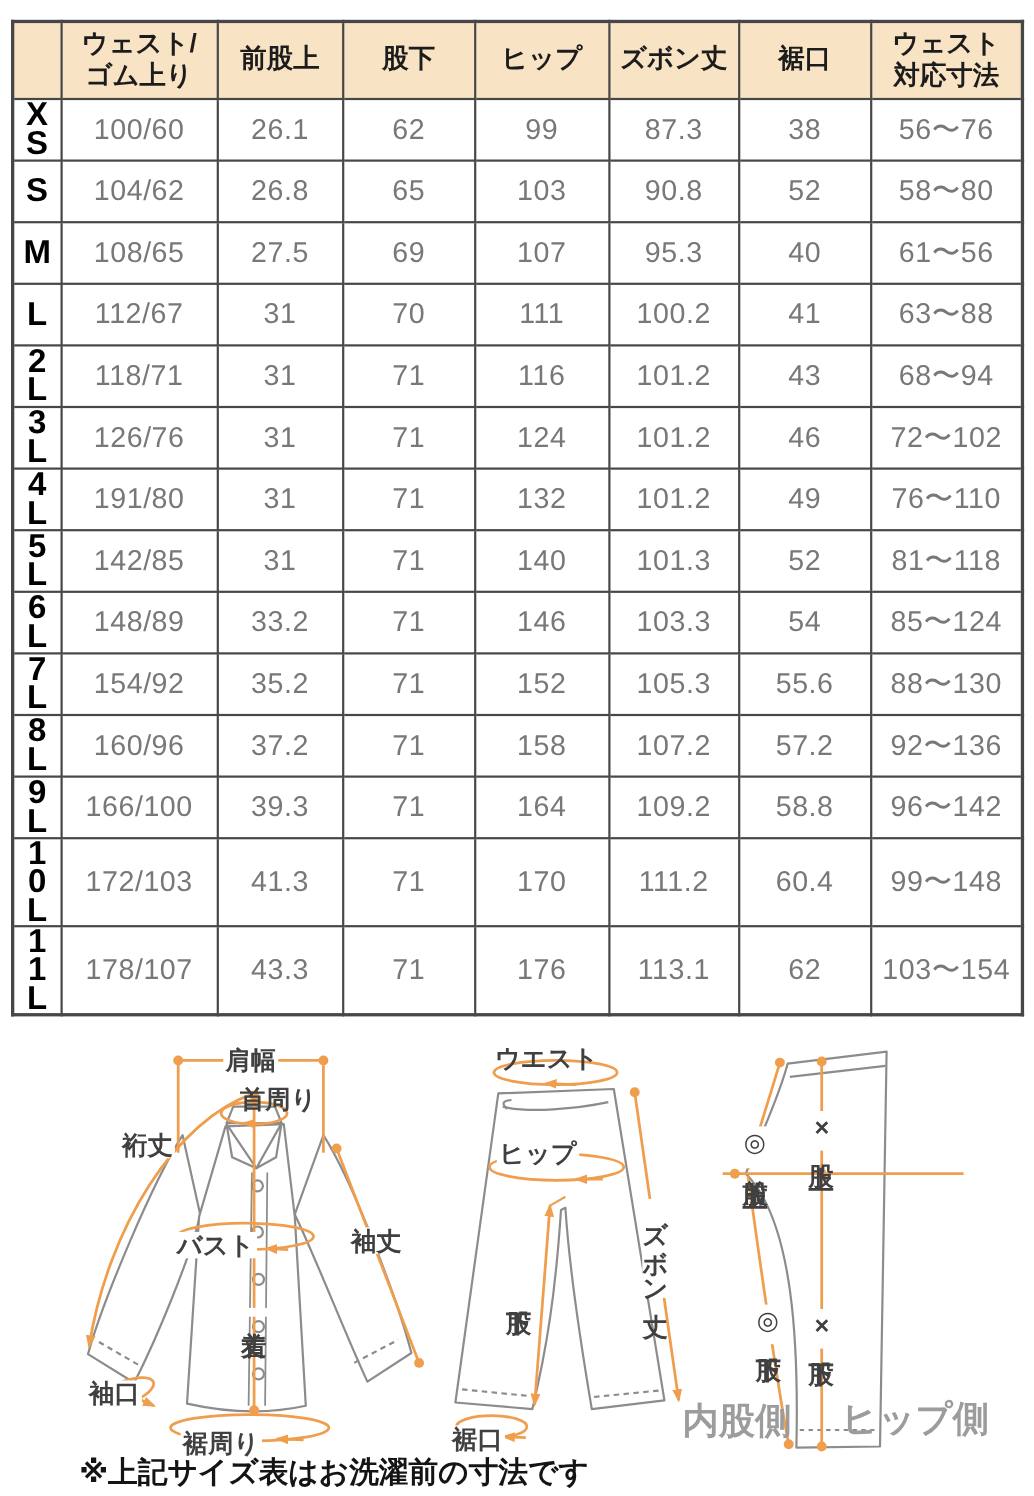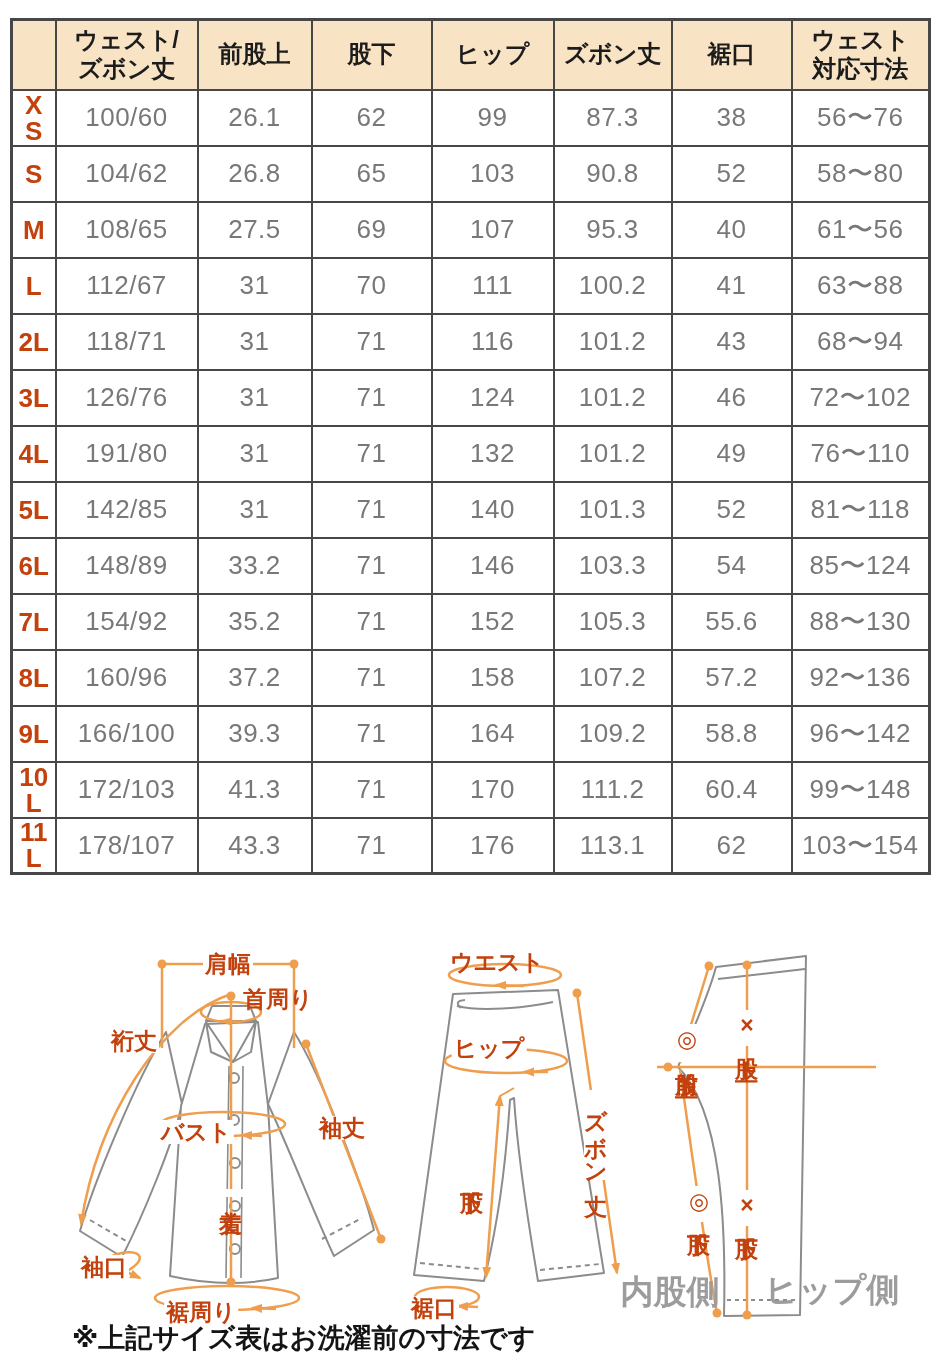--- a/index.html
+++ b/index.html
@@ -21,29 +21,29 @@
   .size-table thead th{
     background:#f8e3c4;color:#1c1c1c;font-weight:bold;font-size:24px;
     line-height:1.2;white-space:pre-line;height:70px;
   }
   .size-table tbody tr{height:56px;}
   .size-table tbody td{
     color:#787878;font-size:26px;font-weight:normal;background:#fff;
     letter-spacing:0.5px;
   }
   .size-cell{
-    color:#c2410c;font-size:26px;font-weight:bold;background:#fff;
+    color:#000000;font-size:30px;font-weight:bold;background:#fff;
     word-break:break-all;line-height:26px;
   }
   
   .diagrams{position:absolute;left:0;top:936px;width:940px;height:424px;}
   .diagrams svg{position:absolute;left:0;top:0;}
   .dlabel{
     position:absolute;transform:translate(-50%,-50%);
-    font-size:23px;font-weight:bold;color:#c2410c;white-space:nowrap;
+    font-size:23px;font-weight:bold;color:#404040;white-space:nowrap;
     line-height:1.05;z-index:2;
   }
   .dlabel.bg{background:#ffffff;padding:0 2px;}
   .dlabel.vert{
     writing-mode:vertical-rl;text-orientation:upright;
     letter-spacing:2px;padding:2px 0;
   }
   .dlabel.gray{color:#9c9c9c;font-size:33px;}
   .note{
     position:absolute;left:72px;top:388px;transform:none;
@@ -61,21 +61,21 @@
     <col style="width:120px">
       <col style="width:122px">
       <col style="width:118px">
     <col style="width:120px">
       <col style="width:138px">
   </colgroup>
   <thead>
     <tr>
       <th></th>
       <th>ウェスト/
-ズボン丈</th>
+ゴム上り</th>
       <th>前股上</th>
       <th>股下</th>
       <th>ヒップ</th>
       <th>ズボン丈</th>
       <th>裾口</th>
       <th>ウェスト
 対応寸法</th>
     </tr>
   </thead>
   <tbody>
@@ -306,21 +306,21 @@
       <path d="M747,29 V131"></path>
       <circle cx="747" cy="29" r="4.5" fill="#ef9e4d" stroke="none"></circle>
       <path d="M680,133 C692,220 706,320 717,377"></path>
       <circle cx="717" cy="377" r="4.5" fill="#ef9e4d" stroke="none"></circle>
       <path d="M747,133 V379"></path>
       <circle cx="747" cy="379" r="4.5" fill="#ef9e4d" stroke="none"></circle>
     </g>
   </svg>
 
   <div class="dlabel bg" style="left:228px;top:28px">肩幅</div>
-  <div class="dlabel" style="left:278px;top:63px">首周り</div>
+  <div class="dlabel" style="left:253px;top:63px">首周り</div>
   <div class="dlabel bg" style="left:134px;top:105px">裄丈</div>
   <div class="dlabel bg" style="left:196px;top:196px">バスト</div>
   <div class="dlabel bg" style="left:342px;top:192px">袖丈</div>
   <div class="dlabel bg vert" style="left:231px;top:257px">着丈</div>
   <div class="dlabel bg" style="left:104px;top:331px">袖口</div>
   <div class="dlabel bg" style="left:201px;top:376px">裾周り</div>
 
   <div class="dlabel" style="left:497px;top:26px">ウエスト</div>
   <div class="dlabel bg" style="left:489px;top:112px">ヒップ</div>
   <div class="dlabel bg vert" style="left:596px;top:199px">ズボン丈</div>

